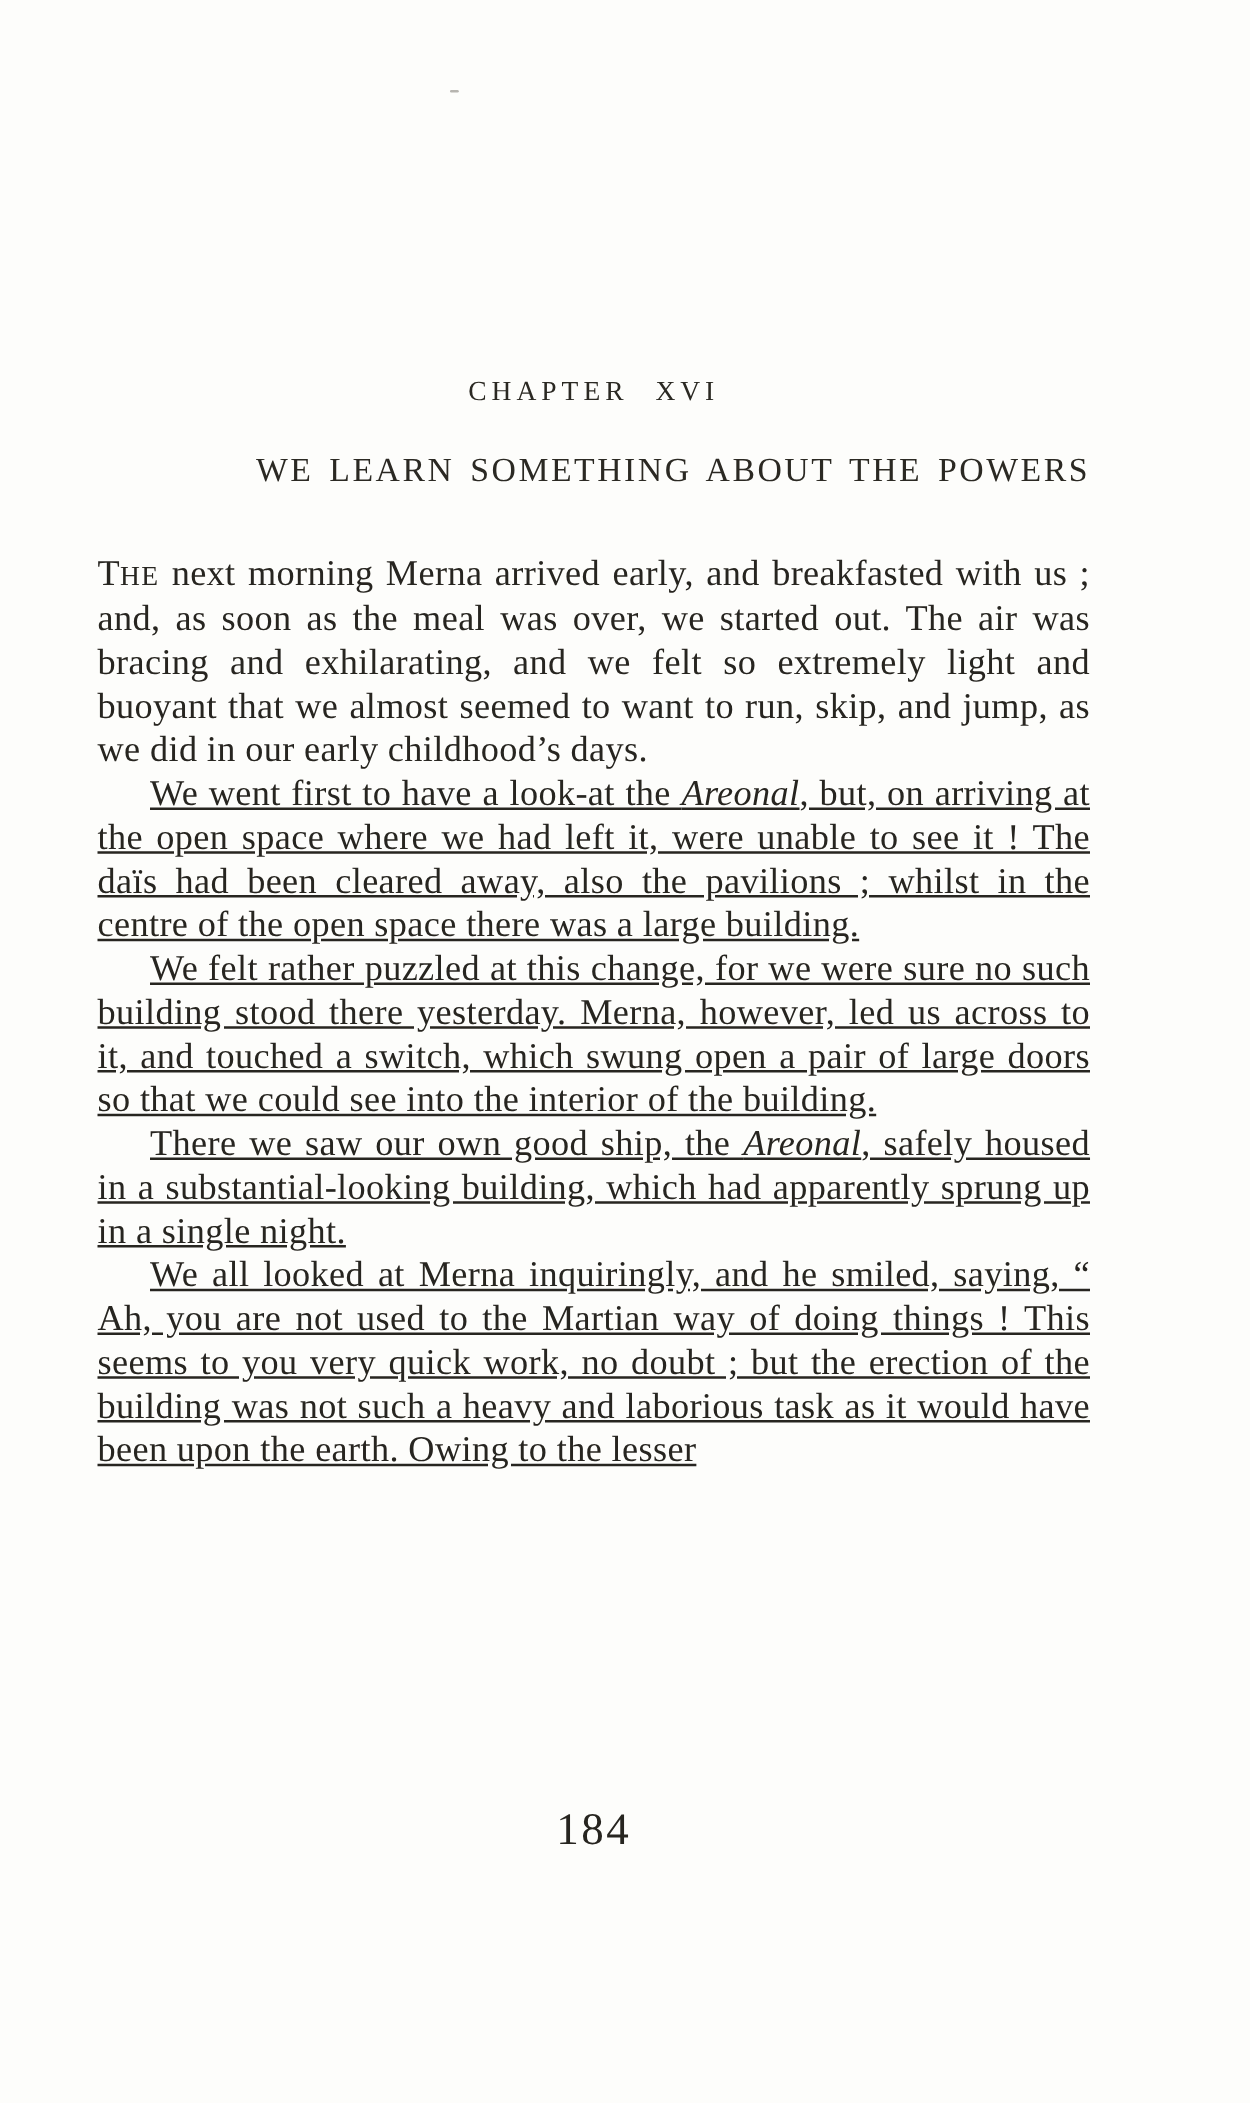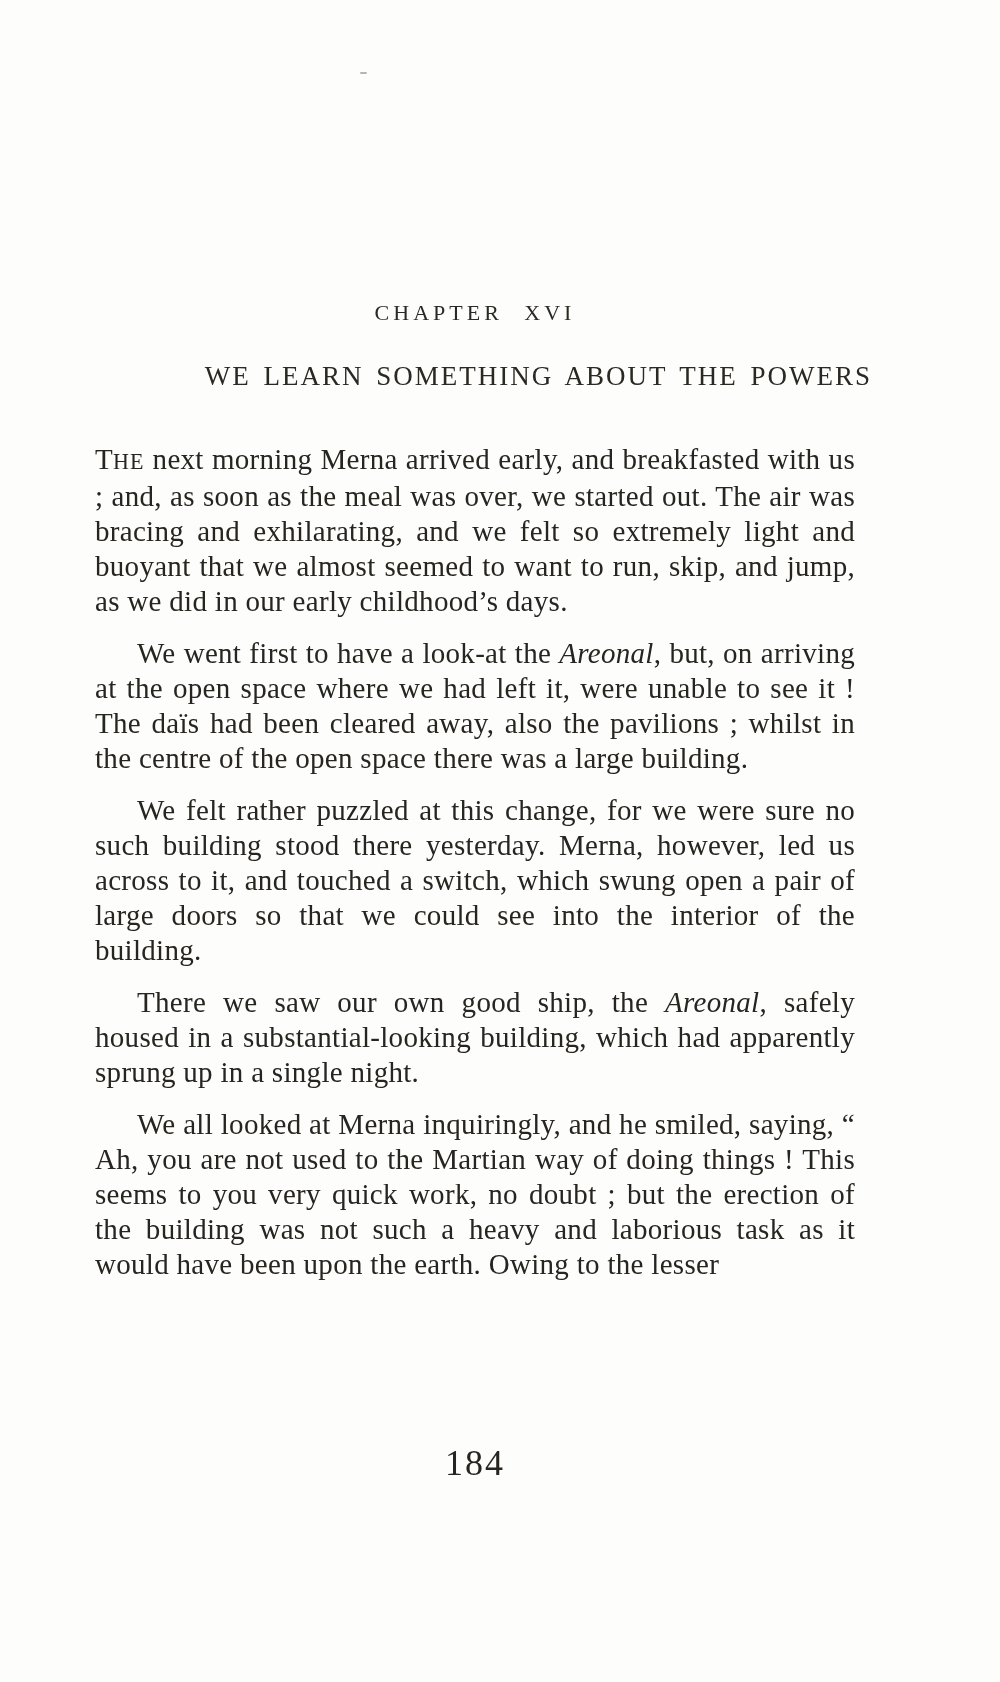--- a/index.html
+++ b/index.html
@@ -54,24 +54,25 @@
   }
   .body-text {
     margin-top: 46px;
     font-size: 29px;
     line-height: 35px;
     text-align: justify;
     letter-spacing: 0.3px;
     color: #272520;
   }
   .body-text p {
-    margin: 17px;
+    margin: 0;
   }
   .body-text p.indent {
     text-indent: 42px;
+    text-decoration: underline;
   }
   .sc {
     font-size: 0.76em;
     letter-spacing: 1px;
   }
   .i {
     font-style: italic;
   }
   .page-number {
     position: absolute;

